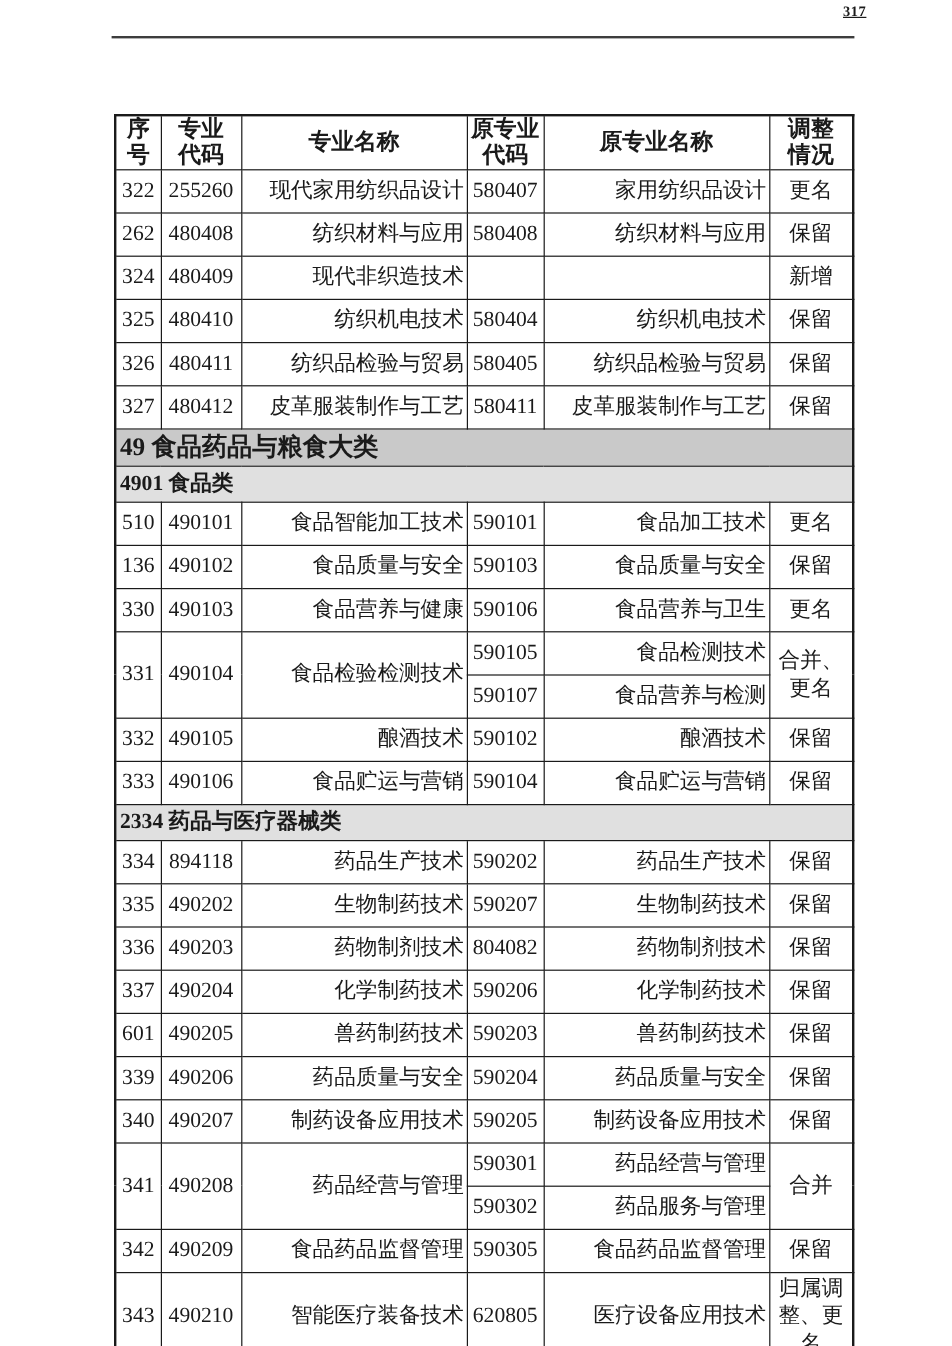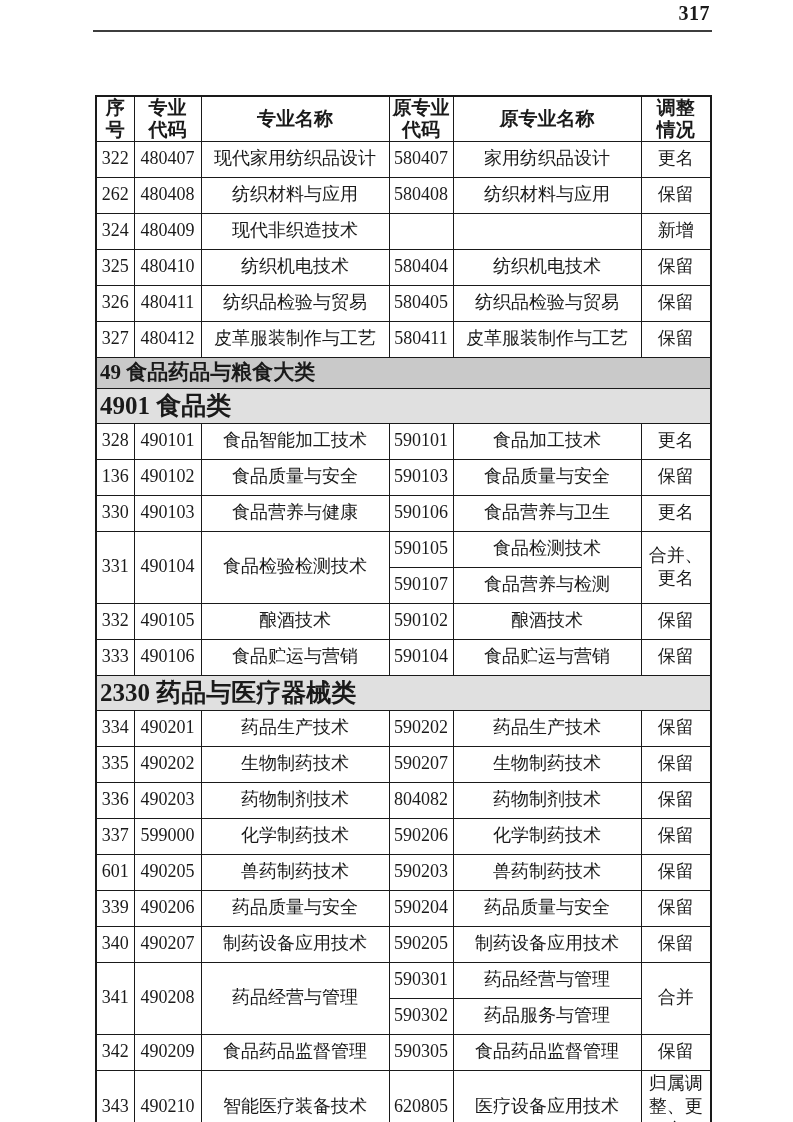--- a/index.html
+++ b/index.html
@@ -11,24 +11,25 @@
     position: relative;
     width: 793px;
     height: 1122px;
     font-family: "Liberation Serif", "DejaVu Serif", serif;
     color: #1a1a1a;
     overflow: hidden;
   }
   .page-number {
     position: absolute;
     top: 2px;
-    right: 83px;
-    font-size: 20px;
+    right: 71px;
+    font-size: 12px;
     font-weight: bold;
     letter-spacing: 0.5px;
+    text-decoration: underline;
   }
   .header-rule {
     position: absolute;
     left: 93px;
     top: 30px;
     width: 619px;
     height: 0;
     border-top: 2px solid #3d3d3d;
   }
   .table-wrap {
@@ -57,41 +58,41 @@
     line-height: 1.15;
     padding: 0;
   }
   tr.data-row td {
     height: 33px;
     font-size: 18px;
     line-height: 1.3;
     padding: 1px 2px;
   }
   td.cell-center { text-align: center; }
-  td.cell-left   { text-align: center; padding-left: 3px; font-family: Liberation Serif, serif; }
+  td.cell-left   { text-align: right; padding-left: 3px; font-family: Liberation Serif, serif; }
   td.cell-adjust {
     text-align: center;
     font-size: 16px;
     line-height: 1.45;
     padding: 1px 2px;
   }
   tr.section-row td {
     font-weight: bold;
     text-align: left;
     padding: 2px 2px 2px 3px;
     line-height: 1.2;
   }
   tr.section-level-1 td {
     background: var(--section-major-bg, #c9c9c9);
     font-size: 21px;
     height: 26px;
   }
   tr.section-level-2 td {
     background: var(--section-minor-bg, #e0e0e0);
-    font-size: 25px;
+    font-size: 18px;
     height: 25px;
   }
 </style>
 </head>
 <body>
 
 <div class="page-number">317</div>
 
 <div class="header-rule"></div>
 
@@ -114,21 +115,21 @@
           <th>原专业
 代码</th>
           <th>原专业名称</th>
           <th>调整
 情况</th>
         </tr>
       </thead>
     <tbody>
         <tr class="data-row">
           <td class="cell-center">322</td>
-          <td class="cell-center">480407</td>
+          <td class="cell-center">255260</td>
           <td class="cell-left">现代家用纺织品设计</td>
           <td class="cell-center">580407</td>
           <td class="cell-left">家用纺织品设计</td>
           <td class="cell-adjust">更名</td>
         </tr>
         <tr class="data-row">
           <td class="cell-center">262</td>
           <td class="cell-center">480408</td>
           <td class="cell-left">纺织材料与应用</td>
           <td class="cell-center">580408</td>
@@ -167,21 +168,21 @@
           <td class="cell-left">皮革服装制作与工艺</td>
           <td class="cell-adjust">保留</td>
         </tr>
         <tr class="section-row section-level-1">
           <td colspan="6">49 食品药品与粮食大类</td>
         </tr>
         <tr class="section-row section-level-2">
           <td colspan="6">4901 食品类</td>
         </tr>
         <tr class="data-row">
-          <td class="cell-center">328</td>
+          <td class="cell-center">510</td>
           <td class="cell-center">490101</td>
           <td class="cell-left">食品智能加工技术</td>
           <td class="cell-center">590101</td>
           <td class="cell-left">食品加工技术</td>
           <td class="cell-adjust">更名</td>
         </tr>
         <tr class="data-row">
           <td class="cell-center">136</td>
           <td class="cell-center">490102</td>
           <td class="cell-left">食品质量与安全</td>
@@ -219,25 +220,25 @@
         </tr>
         <tr class="data-row">
           <td class="cell-center">333</td>
           <td class="cell-center">490106</td>
           <td class="cell-left">食品贮运与营销</td>
           <td class="cell-center">590104</td>
           <td class="cell-left">食品贮运与营销</td>
           <td class="cell-adjust">保留</td>
         </tr>
         <tr class="section-row section-level-2">
-          <td colspan="6">2330 药品与医疗器械类</td>
+          <td colspan="6">2334 药品与医疗器械类</td>
         </tr>
         <tr class="data-row">
           <td class="cell-center">334</td>
-          <td class="cell-center">490201</td>
+          <td class="cell-center">894118</td>
           <td class="cell-left">药品生产技术</td>
           <td class="cell-center">590202</td>
           <td class="cell-left">药品生产技术</td>
           <td class="cell-adjust">保留</td>
         </tr>
         <tr class="data-row">
           <td class="cell-center">335</td>
           <td class="cell-center">490202</td>
           <td class="cell-left">生物制药技术</td>
           <td class="cell-center">590207</td>
@@ -247,21 +248,21 @@
         <tr class="data-row">
           <td class="cell-center">336</td>
           <td class="cell-center">490203</td>
           <td class="cell-left">药物制剂技术</td>
           <td class="cell-center">804082</td>
           <td class="cell-left">药物制剂技术</td>
           <td class="cell-adjust">保留</td>
         </tr>
         <tr class="data-row">
           <td class="cell-center">337</td>
-          <td class="cell-center">599000</td>
+          <td class="cell-center">490204</td>
           <td class="cell-left">化学制药技术</td>
           <td class="cell-center">590206</td>
           <td class="cell-left">化学制药技术</td>
           <td class="cell-adjust">保留</td>
         </tr>
         <tr class="data-row">
           <td class="cell-center">601</td>
           <td class="cell-center">490205</td>
           <td class="cell-left">兽药制药技术</td>
           <td class="cell-center">590203</td>

